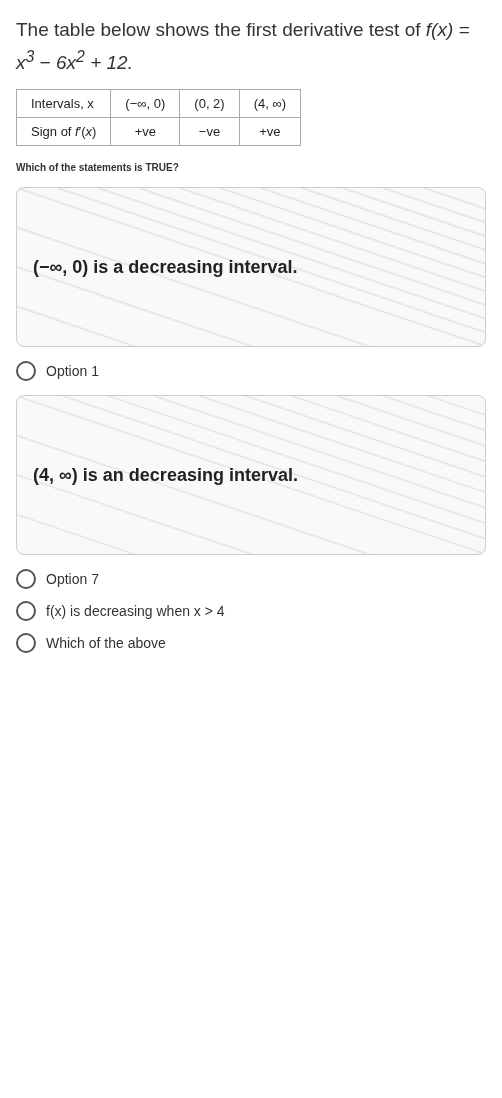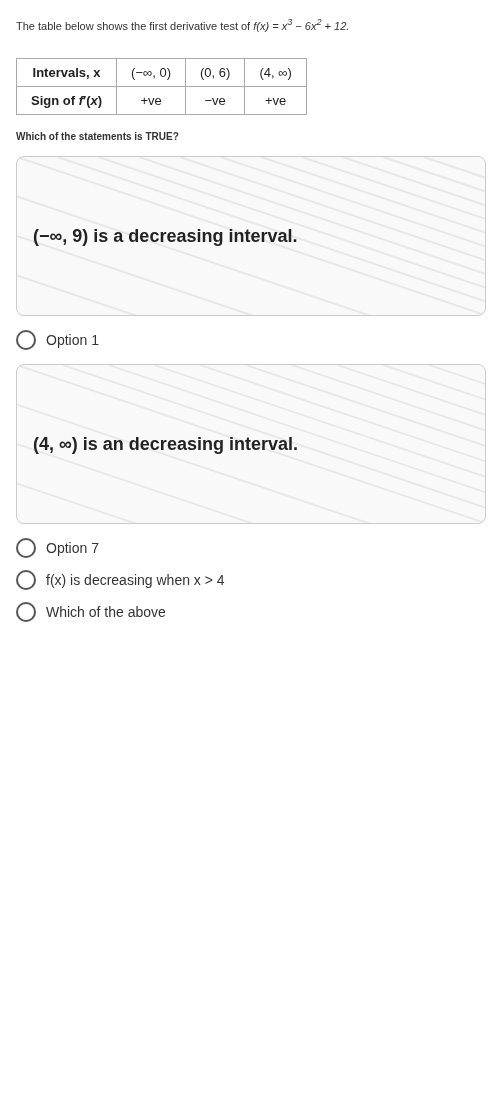--- a/index.html
+++ b/index.html
@@ -12,23 +12,23 @@
       width: 502px;
       min-height: 1098px;
       background: #ffffff;
       font-family: Arial, sans-serif;
       font-size: 14px;
       color: #222;
       padding: 16px;
     }
 
     .problem-statement {
-      font-size: 11px;
-      color: #333;
-      margin-bottom: 24px;
+      font-size: 19px;
+      color: #333;
+      margin-bottom: 12px;
       line-height: 1.5;
     }
 
     .function-math {
       font-style: italic;
     }
 
     .table-wrapper {
       margin-bottom: 16px;
       display: flex;
@@ -40,22 +40,21 @@
       font-size: 13px;
     }
 
     table td, table th {
       border: 1px solid #aaa;
       padding: 6px 14px;
       text-align: center;
     }
 
     table td:first-child, table th:first-child {
-      text-align: center;
-      font-weight: bold;
+      text-align: left;
     }
 
     .question-label {
       font-size: 10px;
       font-weight: bold;
       color: #333;
       margin-bottom: 14px;
     }
 
     .option-card {
@@ -125,21 +124,21 @@
   <span>The table below shows the first derivative test of </span>
   <span class="function-math"><em>f</em>(<em>x</em>) = <em>x</em><sup>3</sup> − 6<em>x</em><sup>2</sup> + 12.</span>
 </p>
 
 <div class="table-wrapper">
   <table>
     <tbody>
         <tr>
       <td>Intervals, x</td>
       <td>(−∞, 0)</td>
-      <td>(0, 6)</td>
+      <td>(0, 2)</td>
       <td>(4, ∞)</td>
     </tr>
     <tr>
       <td>Sign of <em>f</em>′(<em>x</em>)</td>
       <td>+ve</td>
       <td>−ve</td>
       <td>+ve</td>
     </tr>
   </tbody>
     </table>
@@ -160,21 +159,21 @@
       <line x1="160" y1="0" x2="620" y2="160" stroke="#000" stroke-width="2"></line>
       <line x1="200" y1="0" x2="660" y2="160" stroke="#000" stroke-width="2"></line>
       <line x1="240" y1="0" x2="700" y2="160" stroke="#000" stroke-width="2"></line>
       <line x1="280" y1="0" x2="740" y2="160" stroke="#000" stroke-width="2"></line>
       <line x1="320" y1="0" x2="780" y2="160" stroke="#000" stroke-width="2"></line>
       <line x1="360" y1="0" x2="820" y2="160" stroke="#000" stroke-width="2"></line>
       <line x1="400" y1="0" x2="860" y2="160" stroke="#000" stroke-width="2"></line>
     </svg>
   </div>
   <span class="option-card-text">
-    (−∞, 9) is a decreasing interval.
+    (−∞, 0) is a decreasing interval.
   </span>
 </div>
 
 <div class="radio-option option-1-radio">
   <div class="radio-circle"></div>
   <span class="radio-label">Option 1</span>
 </div>
 
 <div class="option-card">
   <div class="diagonal-overlay">

